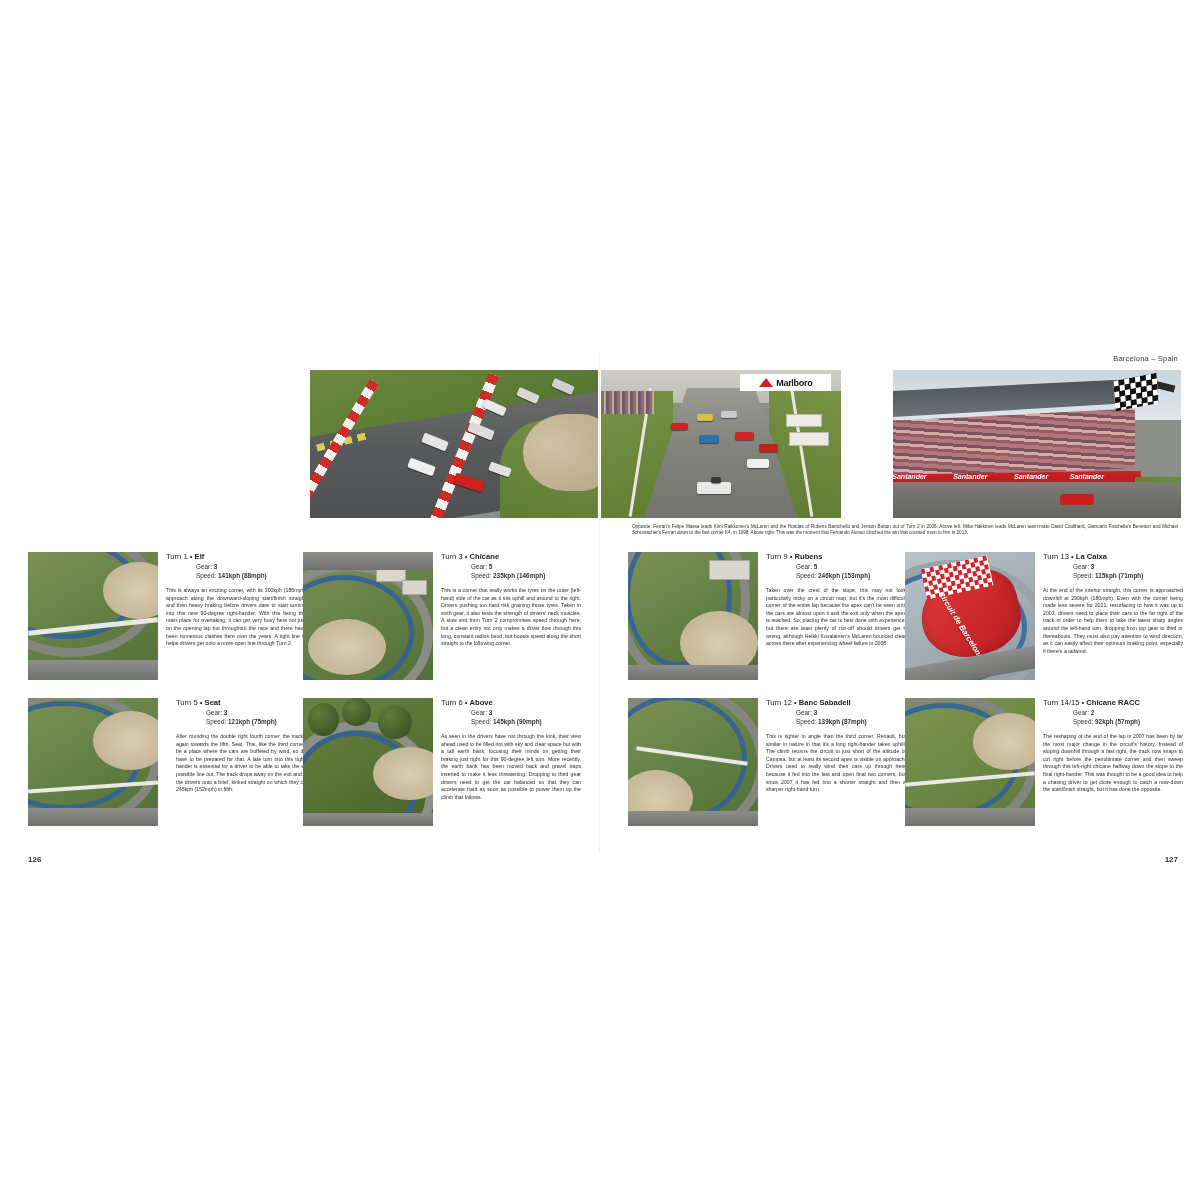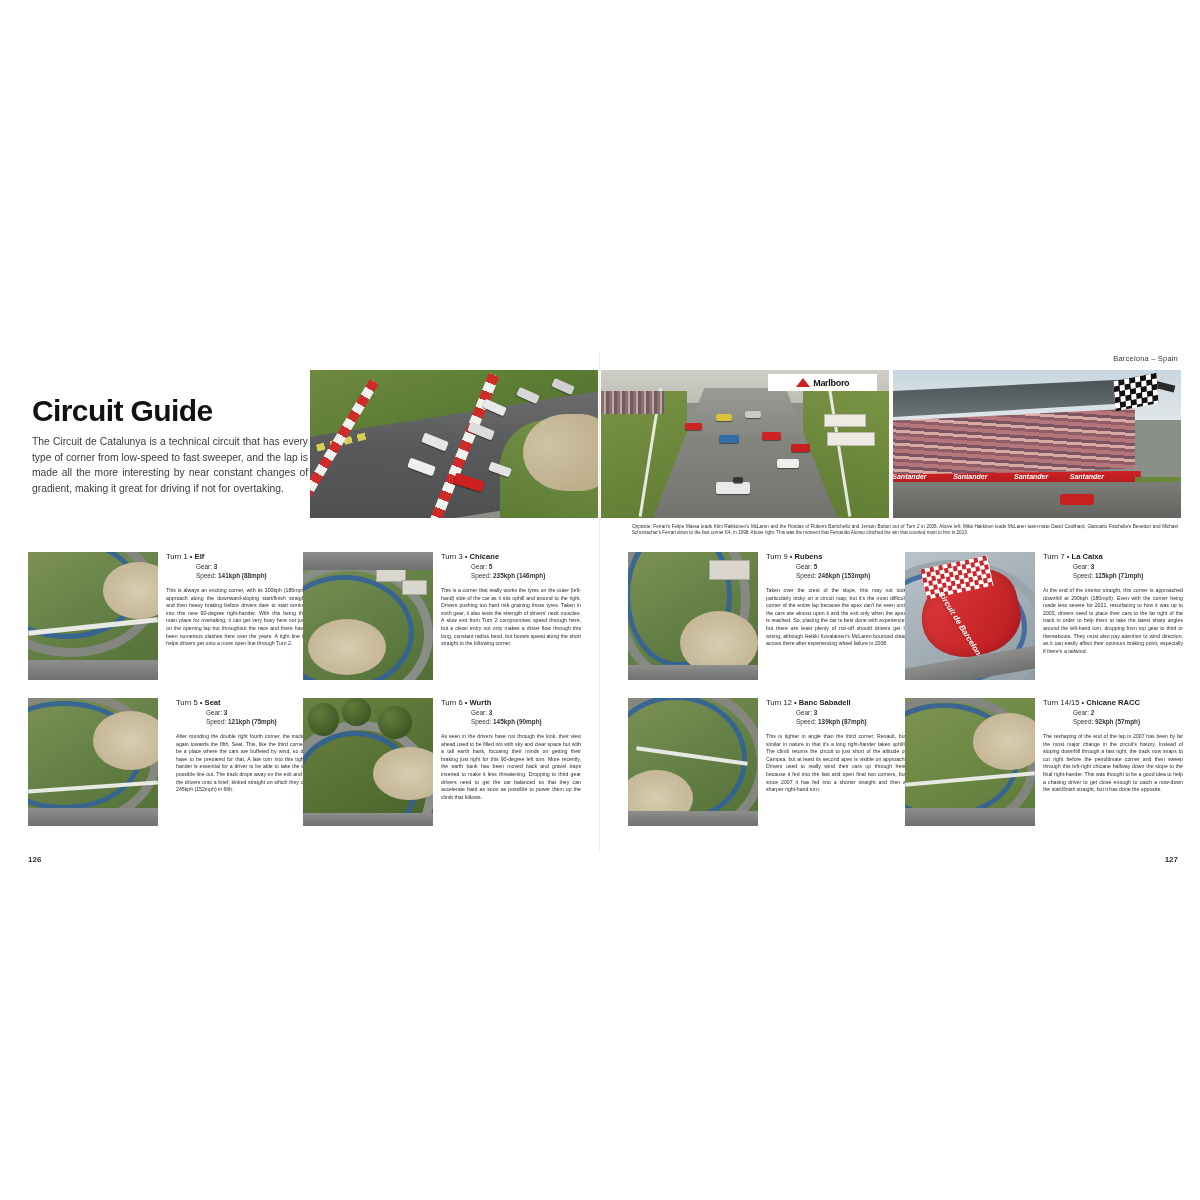--- a/index.html
+++ b/index.html
@@ -9,21 +9,21 @@
 
   
   .loc-label{position:absolute;right:22px;top:354px;font-size:7.5px;letter-spacing:.2px;color:#3a3a3a;}
 
   .title{position:absolute;left:32px;top:374px;font-size:30px;font-weight:700;letter-spacing:-.6px;color:#111;}
   .intro{position:absolute;left:32px;top:424px;width:276px;font-size:10.3px;line-height:15.4px;color:#3b3b3b;text-align:justify;}
 
   
   .photo{position:absolute;overflow:hidden;background:#8a8f88;}
   #photo-1{left:310px;top:370px;width:288px;height:148px;}
-  #photo-2{left:601px;top:370px;width:288px;height:148px;}
+  #photo-2{left:601px;top:370px;width:240px;height:148px;}
   #photo-3{left:893px;top:370px;width:288px;height:148px;}
 
   .ph-layer{position:absolute;left:0;top:0;right:0;bottom:0;}
 
   
   .p1-grass-top{position:absolute;left:0;top:0;width:100%;height:46%;
     background:linear-gradient(160deg,#6d8a3f 0%,#5f7f36 45%,#4e6d2c 100%);}
   .p1-grass-right{position:absolute;right:0;top:34%;width:34%;height:66%;
     background:linear-gradient(200deg,#78924a,#5e7c34);border-radius:48% 0 0 0;}
   .p1-track{position:absolute;left:0;top:30%;width:100%;height:70%;
@@ -124,22 +124,20 @@
   .gutter{position:absolute;left:599px;top:352px;width:1px;height:500px;background:#efefef;}
 </style>
 </head>
 <body>
 
 <div class="spread">
 
   <div class="gutter"></div>
 
   <div class="loc-label">Barcelona – Spain</div>
-  <h1 class="title">Circuit Guide</h1>
-  <p class="intro">The Circuit de Catalunya is a technical circuit that has every type of corner from low-speed to fast sweeper, and the lap is made all the more interesting by near constant changes of gradient, making it great for driving if not for overtaking.</p>
 
   <div class="photo" id="photo-1">
     <div class="ph-layer">
       <div class="p1-grass-top"></div>
       <div class="p1-track"></div>
       <div class="p1-grass-right"></div>
       <div class="p1-gravel"></div>
       <div class="p1-yellow"></div>
       <div class="p1-kerb"></div>
       <div class="p1-kerb2"></div>
@@ -271,21 +269,21 @@
       <div class="t-grass" style="background:linear-gradient(150deg,#b9c4c9,#8f9ba4)"></div>
       <div class="t-ribbon" style="left:-34%;top:6%;width:130%;height:96%;border-color:#9aa5ab;"></div>
       <div class="t-blue" style="left:-26%;top:14%;width:112%;height:82%;border-color:#35629c"></div>
       <div class="logo-banner"></div>
       <div class="logo-check"></div>
       <div class="logo-txt">Circuit de Barcelona</div>
       <div class="t-asph" style="left:0;bottom:0;width:100%;height:18%;transform:skewY(-10deg)"></div>
     </div>
     <div class="txt" style="left:138px;">
       <div class="hd">
-        <span class="num">Turn 7</span>
+        <span class="num">Turn 13</span>
         <span class="dot"> • </span>
         <span class="nm">La Caixa</span>
       </div>
       <div class="spec"><span>Gear:</span> <b>3</b></div>
       <div class="spec"><span>Speed:</span> <b>115kph (71mph)</b></div>
       <div class="body">At the end of the interior straight, this corner is approached downhill at 290kph (180mph). Even with the corner being made less severe for 2021, resurfacing to how it was up to 2003, drivers need to place their cars to the far right of the track in order to help them to take the latest sharp angles around the left-hand turn, dropping from top gear to third or thereabouts. They must also pay attention to wind direction, as it can easily affect their optimum braking point, especially if there's a tailwind.</div>
     </div>
   </div>
 
   <div class="card" style="left:28px;top:698px;">
@@ -317,21 +315,21 @@
       <div class="t-tree" style="left:4%;top:4%;width:24%;height:26%"></div>
       <div class="t-tree" style="left:30%;top:0%;width:22%;height:22%"></div>
       <div class="t-tree" style="left:58%;top:6%;width:26%;height:26%"></div>
       <div class="t-gravel" style="left:54%;top:38%;width:56%;height:42%"></div>
       <div class="t-asph" style="left:0;bottom:0;width:100%;height:10%"></div>
     </div>
     <div class="txt" style="left:138px;">
       <div class="hd">
         <span class="num">Turn 6</span>
         <span class="dot"> • </span>
-        <span class="nm">Wurth</span>
+        <span class="nm">Above</span>
       </div>
       <div class="spec"><span>Gear:</span> <b>3</b></div>
       <div class="spec"><span>Speed:</span> <b>145kph (90mph)</b></div>
       <div class="body">As seen in the drivers have run through the kink, their view ahead used to be filled not with sky and clear space but with a tall earth bank, focusing their minds on getting their braking just right for this 90-degree left turn. More recently, the earth bank has been moved back and gravel traps inserted to make it less threatening. Dropping to third gear drivers need to get the car balanced so that they can accelerate hard as soon as possible to power them up the climb that follows.</div>
     </div>
   </div>
 
   <div class="card" style="left:628px;top:698px;">
     <div class="thumb">
       <div class="t-grass"></div>

